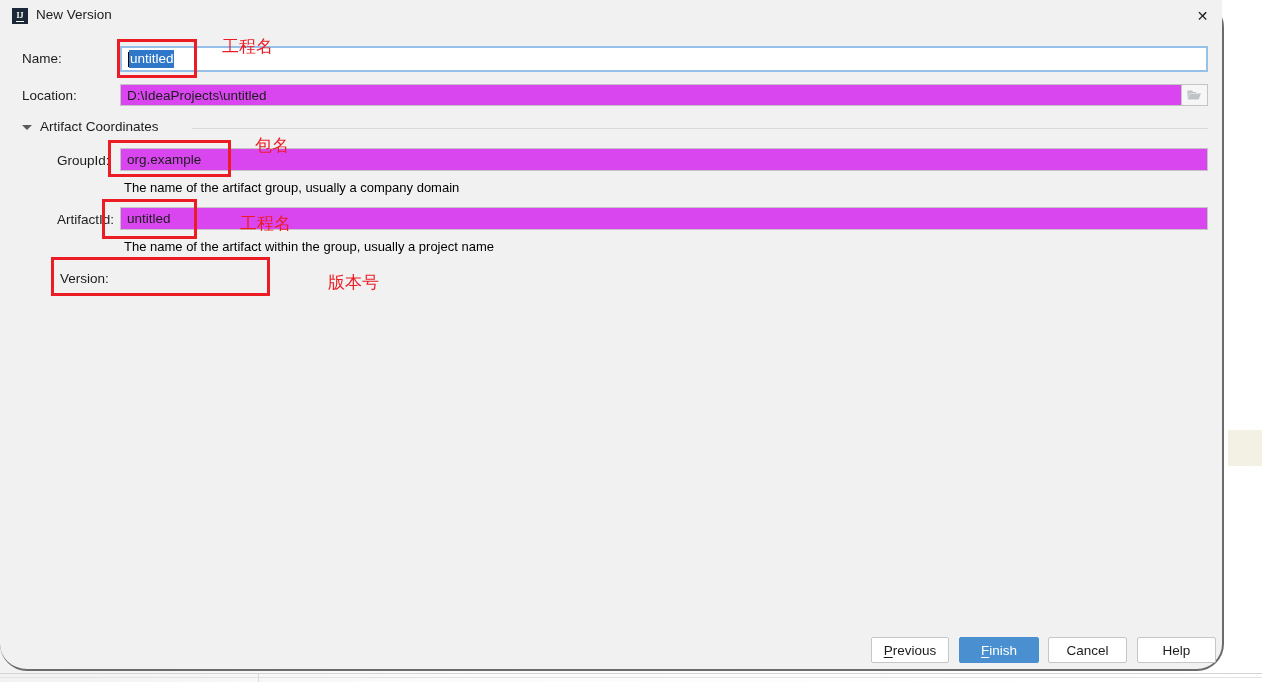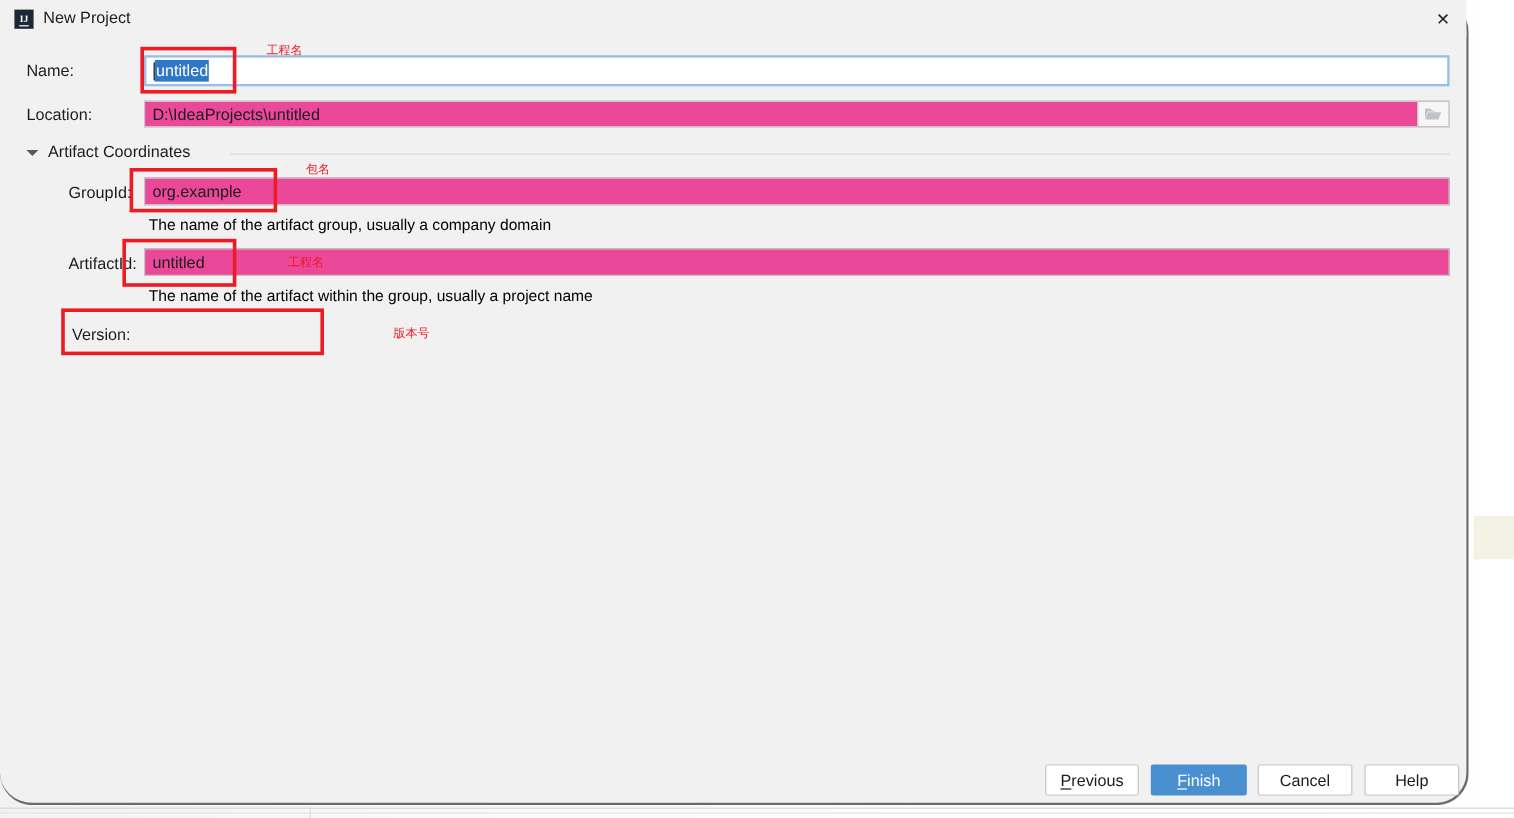--- a/index.html
+++ b/index.html
@@ -108,21 +108,21 @@
   
   .row-label {
     position: absolute;
     font-size: 13.5px;
     color: #1c1c1c;
     white-space: nowrap;
   }
   .field {
     position: absolute;
     box-sizing: border-box;
-    background: #ec4899;
+    background: #d946ef;
     border: 1px solid #c4c4c4;
     font-size: 13.5px;
     color: #1c1c1c;
     display: flex;
     align-items: center;
     padding-left: 6px;
     overflow: hidden;
     white-space: nowrap;
   }
   .field.focused {
@@ -194,21 +194,21 @@
   
   .redbox {
     position: absolute;
     border: 3px solid #ec1c24;
     box-sizing: border-box;
     background: transparent;
   }
   .zh {
     position: absolute;
     color: #ec1c24;
-    font-size: 10px;
+    font-size: 17px;
     white-space: nowrap;
     font-family: "DejaVu Sans", sans-serif;
   }
 
   
   .btn {
     position: absolute;
     box-sizing: border-box;
     height: 26px;
     background: #ffffff;
@@ -246,21 +246,21 @@
 <div class="backdrop-line-a"></div>
 <div class="backdrop-line-b"></div>
 <div class="backdrop-tick"></div>
 
 <div class="dialog">
 
   <div class="titlebar">
     <div class="app-icon">
       <span class="ij">IJ</span>
     </div>
-    <div class="title-text">New Project</div>
+    <div class="title-text">New Version</div>
     <div class="close-btn">✕</div>
   </div>
 
   <div class="row-label" style="left:22px; top:51px;">Name:</div>
   <div class="field focused" style="left:120px; top:46px; width:1088px; height:26px;">
     <span class="caret"></span>
       <span class="sel">untitled</span>
   </div>
 
   <div class="row-label" style="left:22px; top:88px;">Location:</div>

